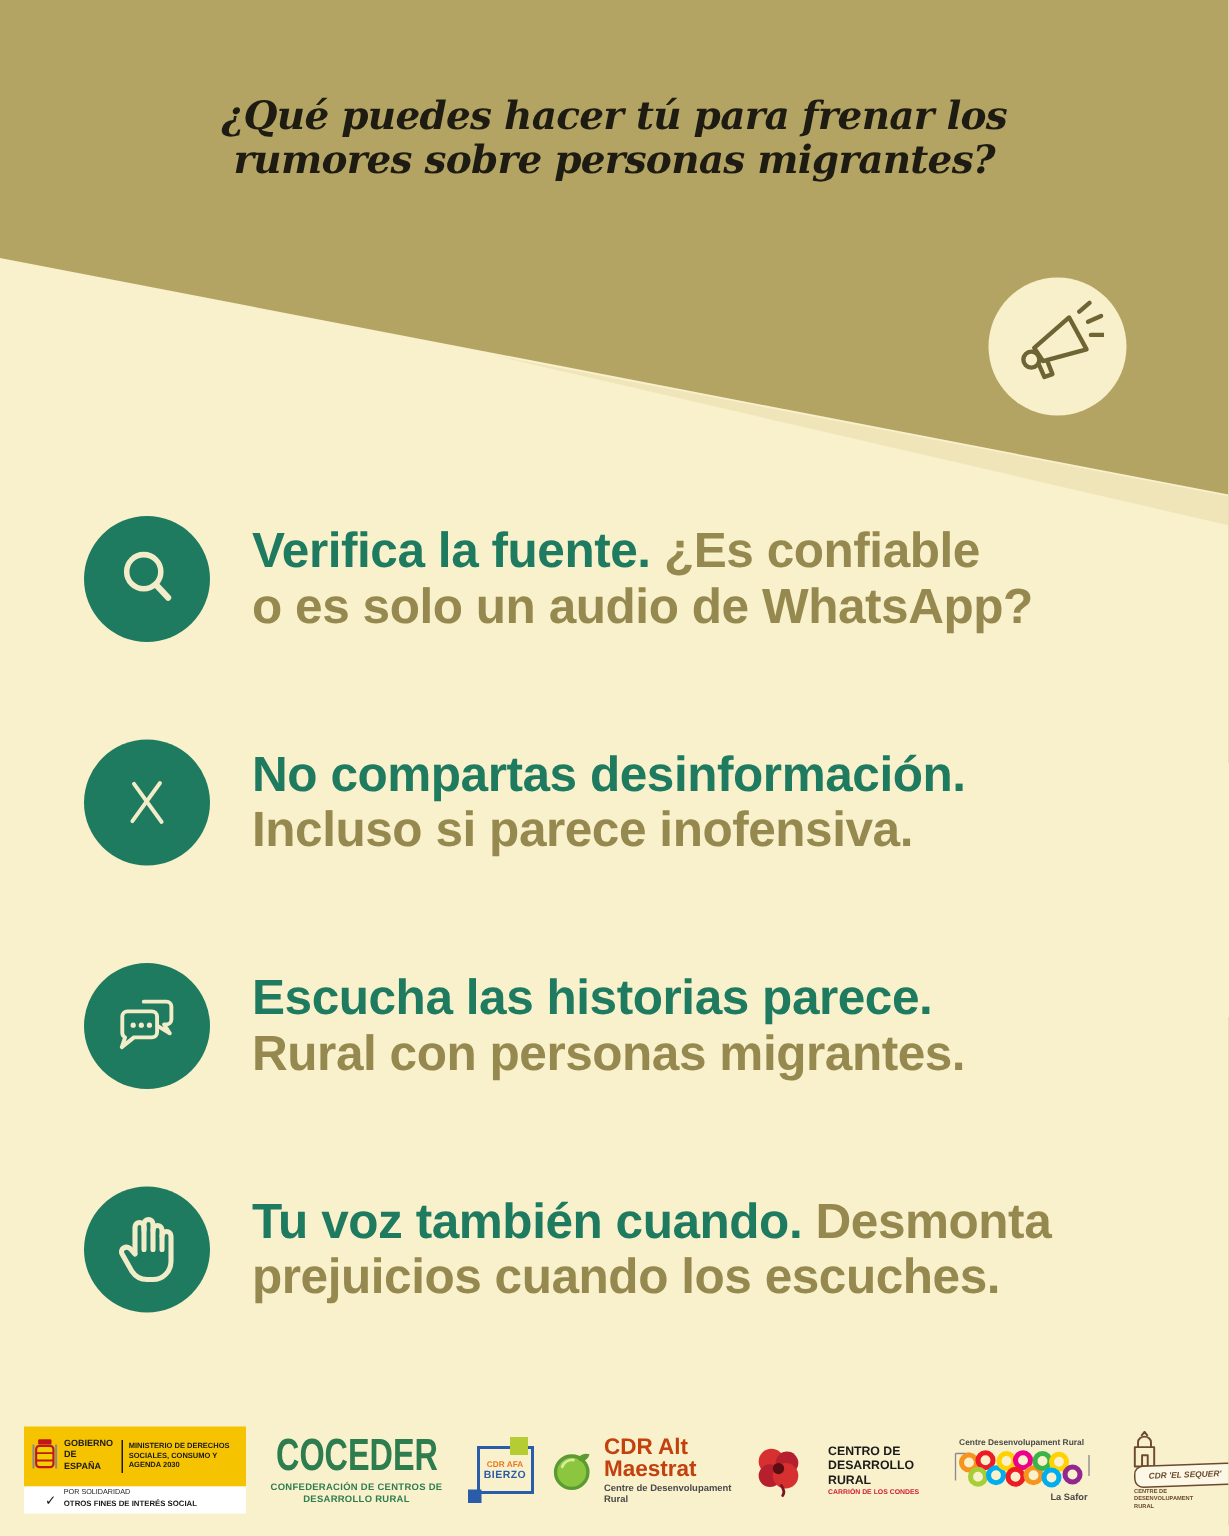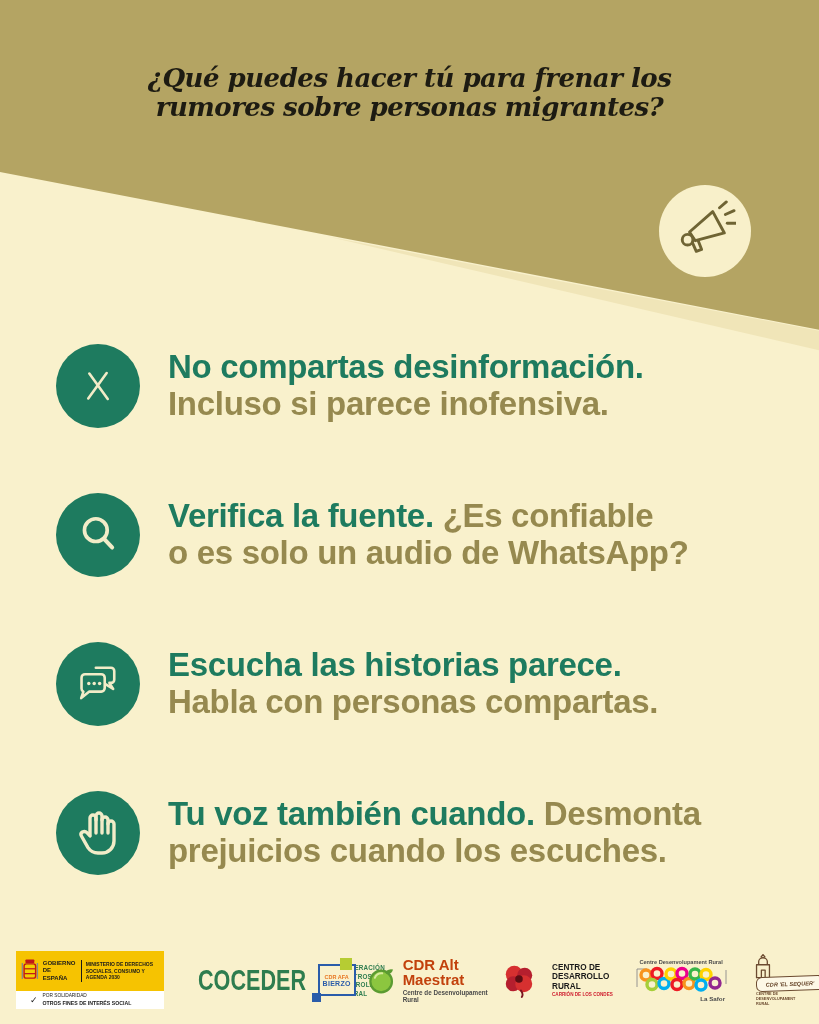--- a/index.html
+++ b/index.html
@@ -58,21 +58,21 @@
     width:100%;box-sizing:border-box;padding:4px 5px;height:40px;}
   .gob-name{font-size:6px;font-weight:700;color:#1a1a1a;line-height:1.25;
     border-right:1px solid #1a1a1a;padding-right:4px;}
   .gob-min{font-size:5px;font-weight:700;color:#1a1a1a;line-height:1.3;width:74px;}
   .gob-white{background:#ffffff;display:flex;align-items:center;gap:5px;
     width:100%;box-sizing:border-box;padding:2px 6px 2px 14px;}
   .gob-check{font-size:9px;color:#1a1a1a;}
   .gob-sol{font-size:4.8px;color:#1a1a1a;line-height:1.4;}
   .gob-sol b{font-size:5.2px;}
   
-  .coc{flex-direction:row;width:122px;}
+  .coc{flex-direction:column;width:122px;}
   .coc-name{font-size:30px;font-weight:700;color:#2e7d4f;
     transform:scaleX(0.72);transform-origin:center;letter-spacing:0px;line-height:1;}
   .coc-sub{font-size:6.3px;font-weight:700;color:#2e7d4f;text-align:center;
     width:118px;line-height:1.35;margin-top:2px;letter-spacing:.2px;}
   
   .bie{position:relative;width:42px;height:40px;margin:0 6px;}
   .bie-box{position:absolute;left:0;top:4px;width:38px;height:32px;
     border:2px solid #2a5caa;background:#f9f1cc;box-sizing:border-box;
     display:flex;flex-direction:column;align-items:center;justify-content:center;}
   .bie-l1{font-size:5.5px;font-weight:700;color:#e87722;}
@@ -126,57 +126,57 @@
       <line x1="47" y1="8" x2="54" y2="2"></line>
       <line x1="53" y1="15" x2="62" y2="11"></line>
       <line x1="55" y1="24" x2="64" y2="24"></line>
     </svg>
   </div>
 
   <div class="tips">
 
     <div class="tip">
       <div class="tip-badge">
+        <svg width="52" height="52" viewBox="0 0 48 48" fill="none" stroke="#f2ecc8" stroke-linecap="round">
+          <circle cx="22" cy="19.5" r="10.5" stroke-width="3.4"></circle>
+          <line x1="29.8" y1="27.8" x2="37" y2="35.5" stroke-width="3.8"></line>
+        </svg>
+      </div>
+      <div class="tip-text">
+        <div><span class="hl">Verifica la fuente.</span> <span class="ol">¿Es confiable</span></div>
+        <div><span class="hl"></span> <span class="ol">o es solo un audio de WhatsApp?</span></div>
+      </div>
+    </div>
+
+    <div class="tip">
+      <div class="tip-badge">
         <svg width="52" height="52" viewBox="0 0 48 48" stroke="#f2ecc8" stroke-width="2.4" stroke-linecap="round">
           <line x1="16" y1="12.5" x2="33" y2="36"></line>
           <line x1="32" y1="12" x2="15" y2="35.5"></line>
         </svg>
       </div>
       <div class="tip-text">
         <div><span class="hl">No compartas desinformación.</span> <span class="ol"></span></div>
         <div><span class="hl"></span> <span class="ol">Incluso si parece inofensiva.</span></div>
-      </div>
-    </div>
-
-    <div class="tip">
-      <div class="tip-badge">
-        <svg width="52" height="52" viewBox="0 0 48 48" fill="none" stroke="#f2ecc8" stroke-linecap="round">
-          <circle cx="22" cy="19.5" r="10.5" stroke-width="3.4"></circle>
-          <line x1="29.8" y1="27.8" x2="37" y2="35.5" stroke-width="3.8"></line>
-        </svg>
-      </div>
-      <div class="tip-text">
-        <div><span class="hl">Verifica la fuente.</span> <span class="ol">¿Es confiable</span></div>
-        <div><span class="hl"></span> <span class="ol">o es solo un audio de WhatsApp?</span></div>
       </div>
     </div>
 
     <div class="tip">
       <div class="tip-badge">
         <svg width="52" height="52" viewBox="0 0 48 48" fill="none" stroke="#f2ecc8" stroke-width="2.4" stroke-linecap="round" stroke-linejoin="round">
           <path d="M22 9 h14 a3 3 0 0 1 3 3 v8 a3 3 0 0 1 -3 3 h-1.5 l3.5 5.5 -9 -5.5"></path>
           <path d="M12 15 h15 a3.2 3.2 0 0 1 3.2 3.2 v9.6 a3.2 3.2 0 0 1 -3.2 3.2 h-11 l-7.5 6 2 -6 a3.2 3.2 0 0 1 -1.7 -2.9 v-9.9 a3.2 3.2 0 0 1 3.2 -3.2 z" fill="#1e7b5f"></path>
           <circle cx="15.5" cy="23.5" r="1.6" fill="#f2ecc8" stroke="none"></circle>
           <circle cx="20.5" cy="23.5" r="1.6" fill="#f2ecc8" stroke="none"></circle>
           <circle cx="25.5" cy="23.5" r="1.6" fill="#f2ecc8" stroke="none"></circle>
         </svg>
       </div>
       <div class="tip-text">
         <div><span class="hl">Escucha las historias parece.</span> <span class="ol"></span></div>
-        <div><span class="hl"></span> <span class="ol">Habla con personas compartas.</span></div>
+        <div><span class="hl"></span> <span class="ol">Rural con personas migrantes.</span></div>
       </div>
     </div>
 
     <div class="tip">
       <div class="tip-badge">
         <svg width="48" height="48" viewBox="0 0 24 24" fill="none" stroke="#f2ecc8" stroke-width="1.7" stroke-linecap="round" stroke-linejoin="round">
           <path d="M8 13 V4.5 a1.5 1.5 0 0 1 3 0 V12"></path>
           <path d="M11 5.5 v-2 a1.5 1.5 0 1 1 3 0 V12"></path>
           <path d="M14 5.5 a1.5 1.5 0 0 1 3 0 V12"></path>
           <path d="M17 7.5 a1.5 1.5 0 0 1 3 0 v8.5 a6 6 0 0 1 -6 6 h-2 a6 6 0 0 1 -5 -2.7 l-3.3 -5.8 a1.5 1.5 0 0 1 .5 -2 a1.9 1.9 0 0 1 2.3 .3 l1.5 1.7"></path>

